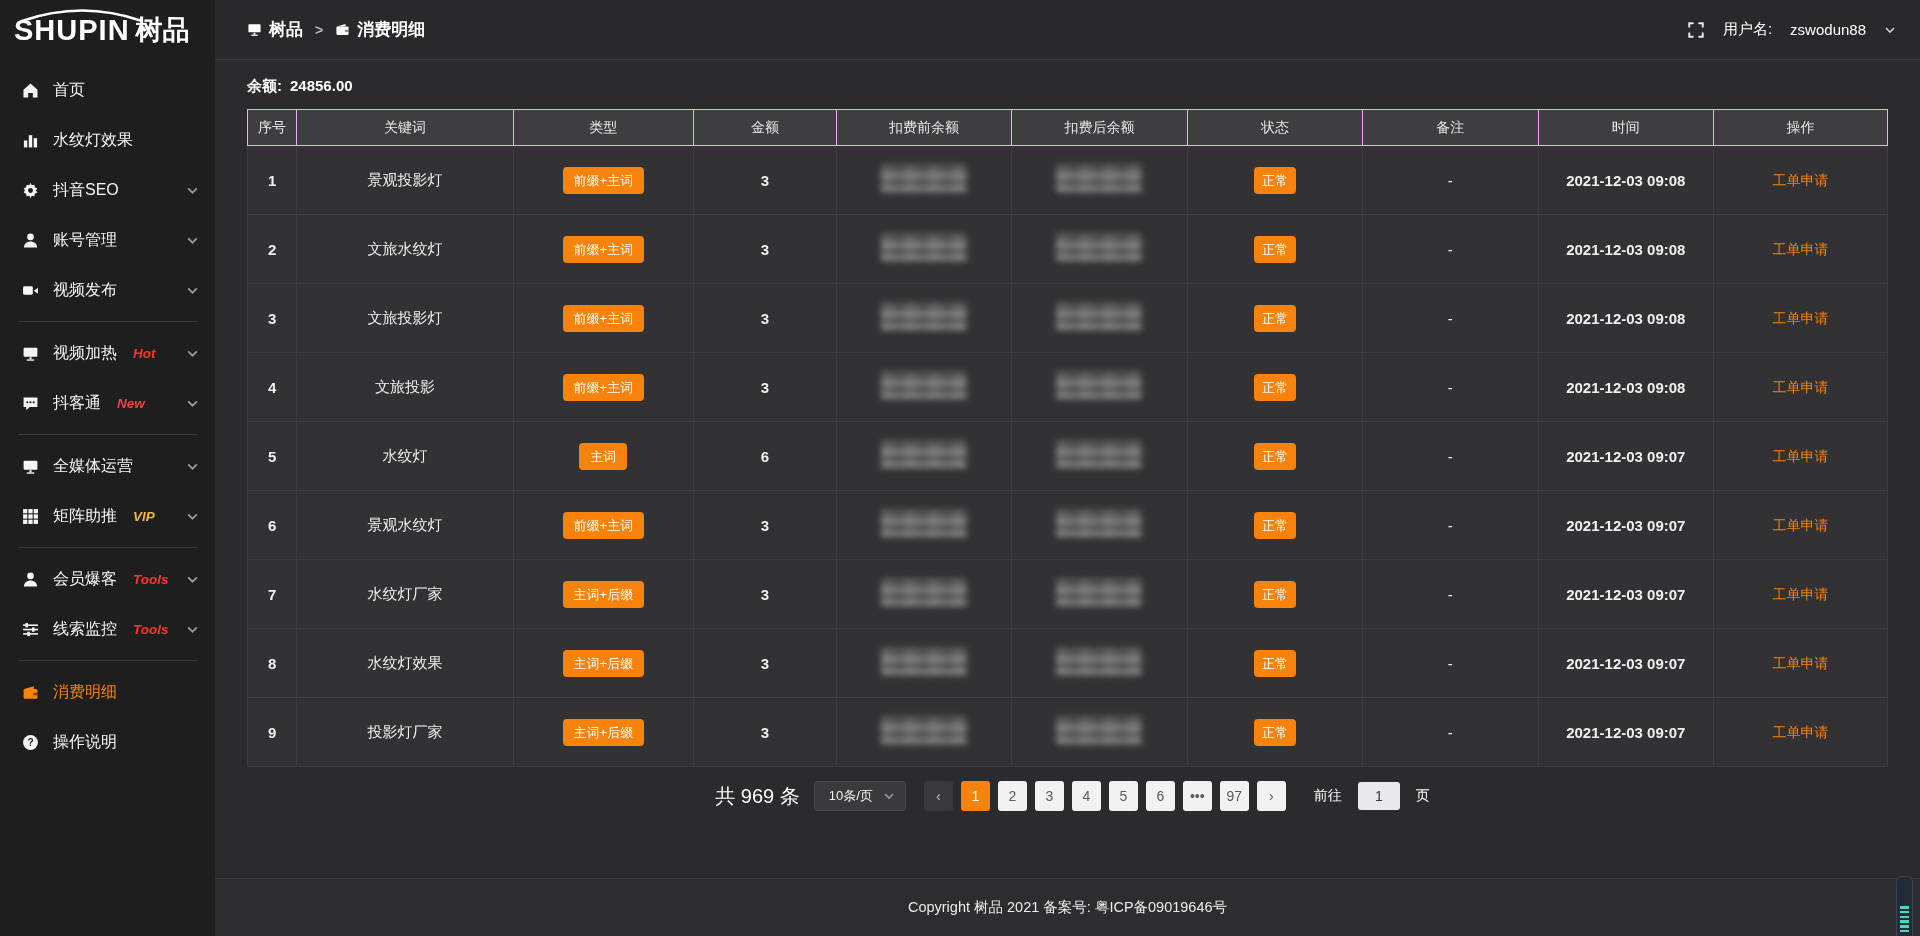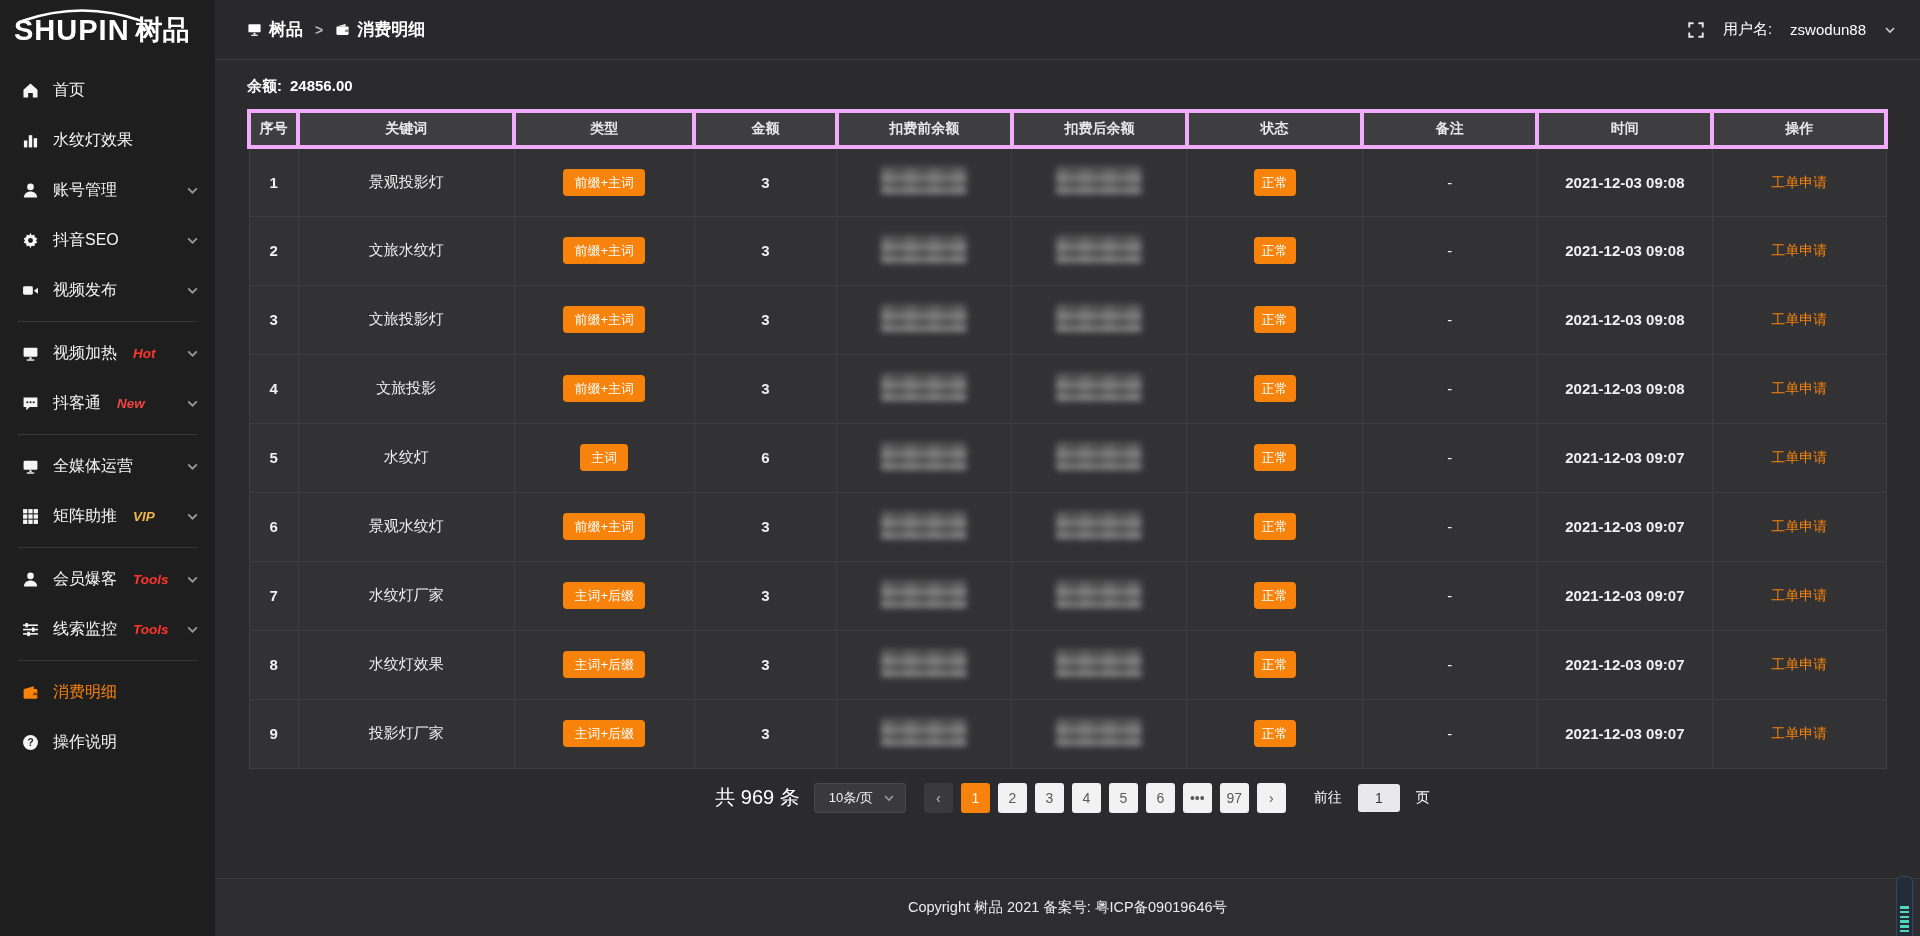--- a/index.html
+++ b/index.html
@@ -43,22 +43,22 @@
   .fs-btn svg { width:100%; height:100%; }
   .user-box { display:flex; align-items:center; gap:18px; font-size:15px; color:#fff; cursor:pointer; }
   .u-chev { width:12px; height:12px; display:inline-flex; color:#cfcfcf; }
   .u-chev svg { width:100%; height:100%; }
 
   
   .content { grid-row:2; grid-column:2; padding:0 32px; overflow:hidden; }
   .balance { margin:17px 0 13px 0; font-size:15px; font-weight:bold; color:#fff; display:flex; gap:8px; }
 
   table.data { width:100%; border-collapse:collapse; table-layout:fixed; }
-  .data th { background:#3e3e40; color:#e8e8e8; font-size:14px; font-weight:bold;
-             height:36px; border:4px solid #f0abfc; text-align:center; }
+  .data th { background:#3e3e40; color:#e8e8e8; font-size:14px; font-weight:normal;
+             height:36px; border:1px solid #f0abfc; text-align:center; }
   .data td { background:#323234; height:69px; border:1px solid #3e3e41; text-align:center;
              font-size:15px; color:#f0f0f0; }
   .td-num, .td-amount, .td-time { font-weight:600; }
   .badge { display:inline-block; background:#f7820c; color:#fff; font-size:13px;
            padding:7px 11px; border-radius:4px; line-height:1; white-space:nowrap; }
   .badge-status { padding:7px 8px; }
   .blur-val { display:inline-block; width:86px; height:27px; border-radius:2px; opacity:.85;
     background:
       repeating-linear-gradient(0deg, rgba(170,170,170,.7) 0 6px, rgba(95,95,95,.6) 6px 13px),
       repeating-linear-gradient(90deg, rgba(160,160,160,.55) 0 11px, rgba(75,75,75,.55) 11px 24px);
@@ -121,41 +121,41 @@
             <rect x="11" y="5.8" width="3.2" height="8.7"></rect>
           </svg>
         </span>
     <span class="s-label">水纹灯效果</span>
 
   </div>
 
   <div class="side-item">
     <span class="s-icon">
           <svg viewBox="0 0 16 16">
+            <path d="M8 .8l1.1 2.3 2.5-.6.5 2.5 2.3 1.1L13.2 8l1.2 1.9-2.3 1.1-.5 2.5-2.5-.6L8 15.2l-1.1-2.3-2.5.6-.5-2.5L1.6 9.9 2.8 8 1.6 6.1l2.3-1.1.5-2.5 2.5.6z"></path>
+            <circle cx="8" cy="8" r="2.3" fill="#1e1e1f"></circle>
+          </svg>
+        </span>
+    <span class="s-label">抖音SEO</span>
+
+    <span class="s-chev">
+          <svg viewBox="0 0 12 12" fill="none" stroke="currentColor" stroke-width="1.6">
+            <path d="M2 4l4 4 4-4"></path>
+          </svg>
+        </span>
+  </div>
+
+  <div class="side-item">
+    <span class="s-icon">
+          <svg viewBox="0 0 16 16">
             <circle cx="8" cy="4.6" r="3.1"></circle>
             <path d="M1.8 14.5c0-3.4 2.8-5.6 6.2-5.6s6.2 2.2 6.2 5.6z"></path>
           </svg>
         </span>
     <span class="s-label">账号管理</span>
-
-    <span class="s-chev">
-          <svg viewBox="0 0 12 12" fill="none" stroke="currentColor" stroke-width="1.6">
-            <path d="M2 4l4 4 4-4"></path>
-          </svg>
-        </span>
-  </div>
-
-  <div class="side-item">
-    <span class="s-icon">
-          <svg viewBox="0 0 16 16">
-            <path d="M8 .8l1.1 2.3 2.5-.6.5 2.5 2.3 1.1L13.2 8l1.2 1.9-2.3 1.1-.5 2.5-2.5-.6L8 15.2l-1.1-2.3-2.5.6-.5-2.5L1.6 9.9 2.8 8 1.6 6.1l2.3-1.1.5-2.5 2.5.6z"></path>
-            <circle cx="8" cy="8" r="2.3" fill="#1e1e1f"></circle>
-          </svg>
-        </span>
-    <span class="s-label">抖音SEO</span>
 
     <span class="s-chev">
           <svg viewBox="0 0 12 12" fill="none" stroke="currentColor" stroke-width="1.6">
             <path d="M2 4l4 4 4-4"></path>
           </svg>
         </span>
   </div>
 
   <div class="side-item">
     <span class="s-icon">

